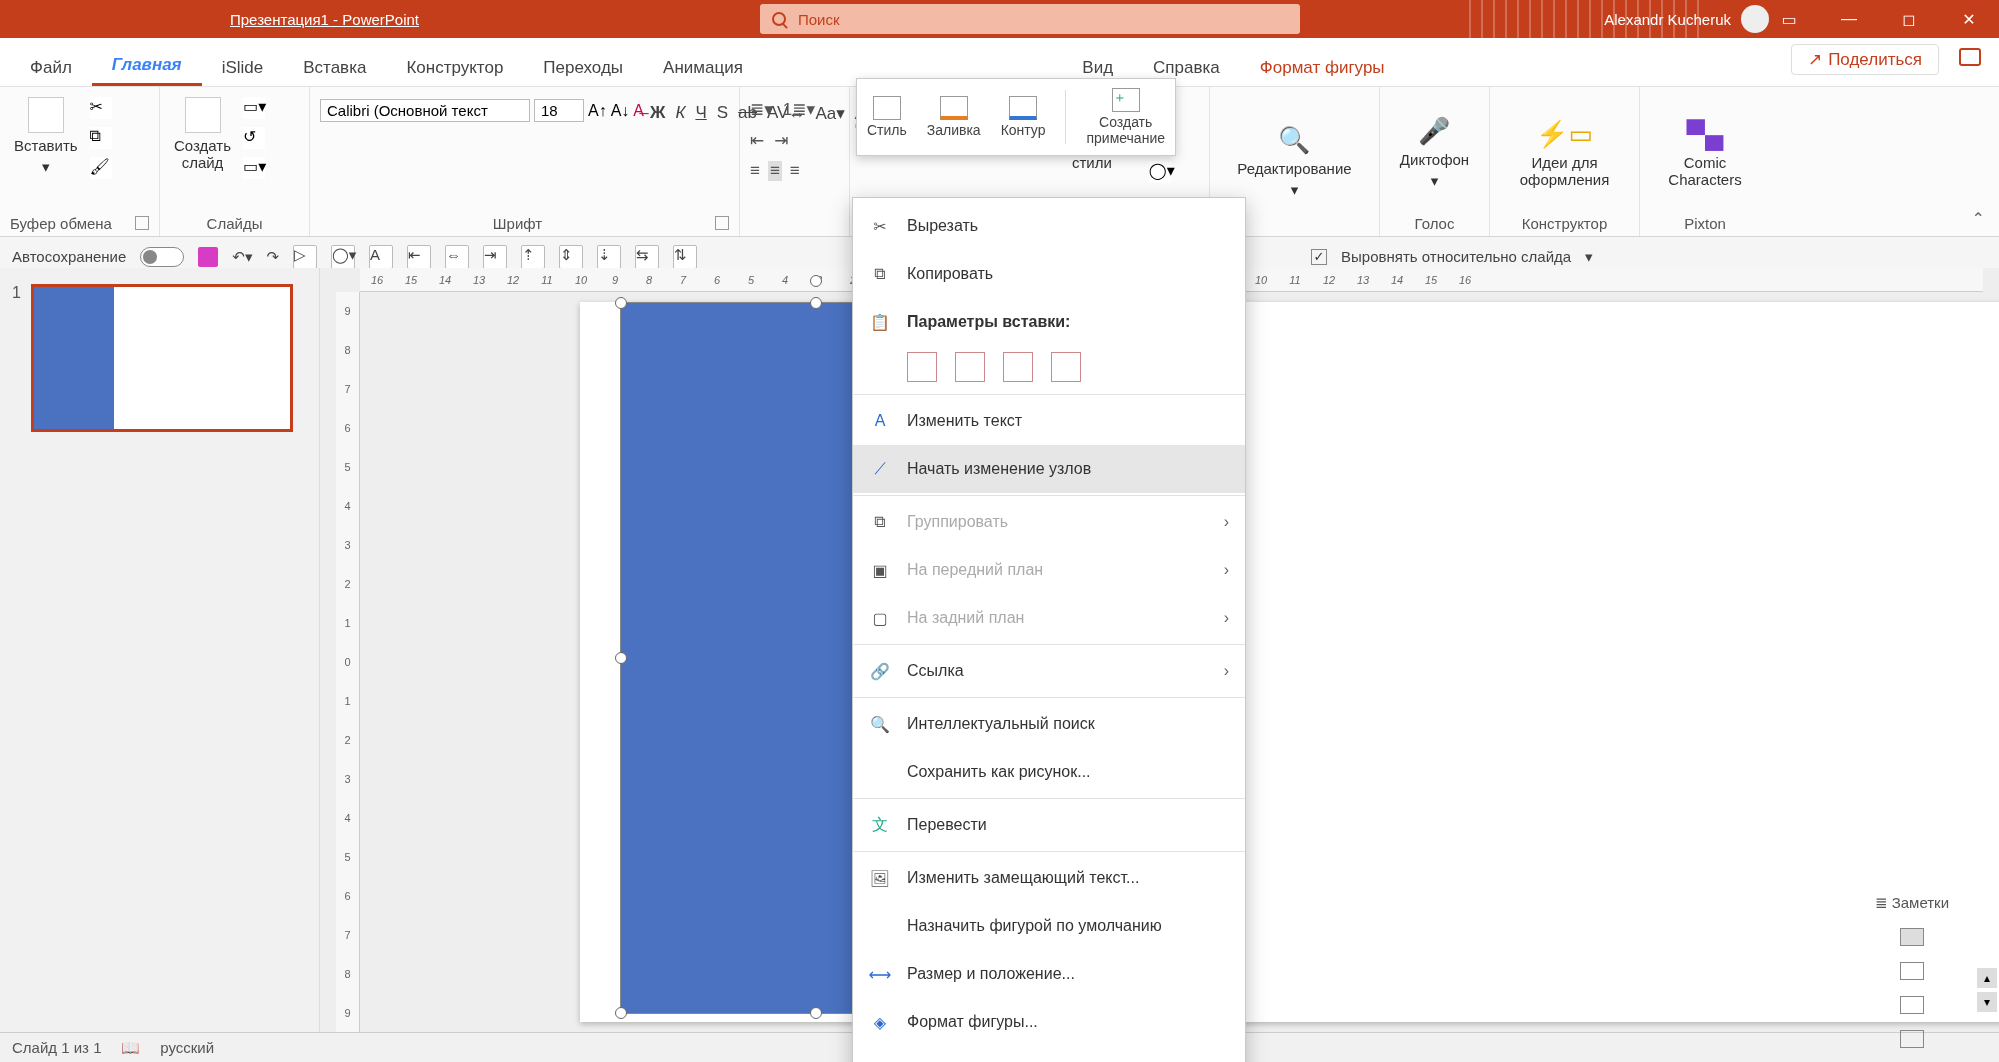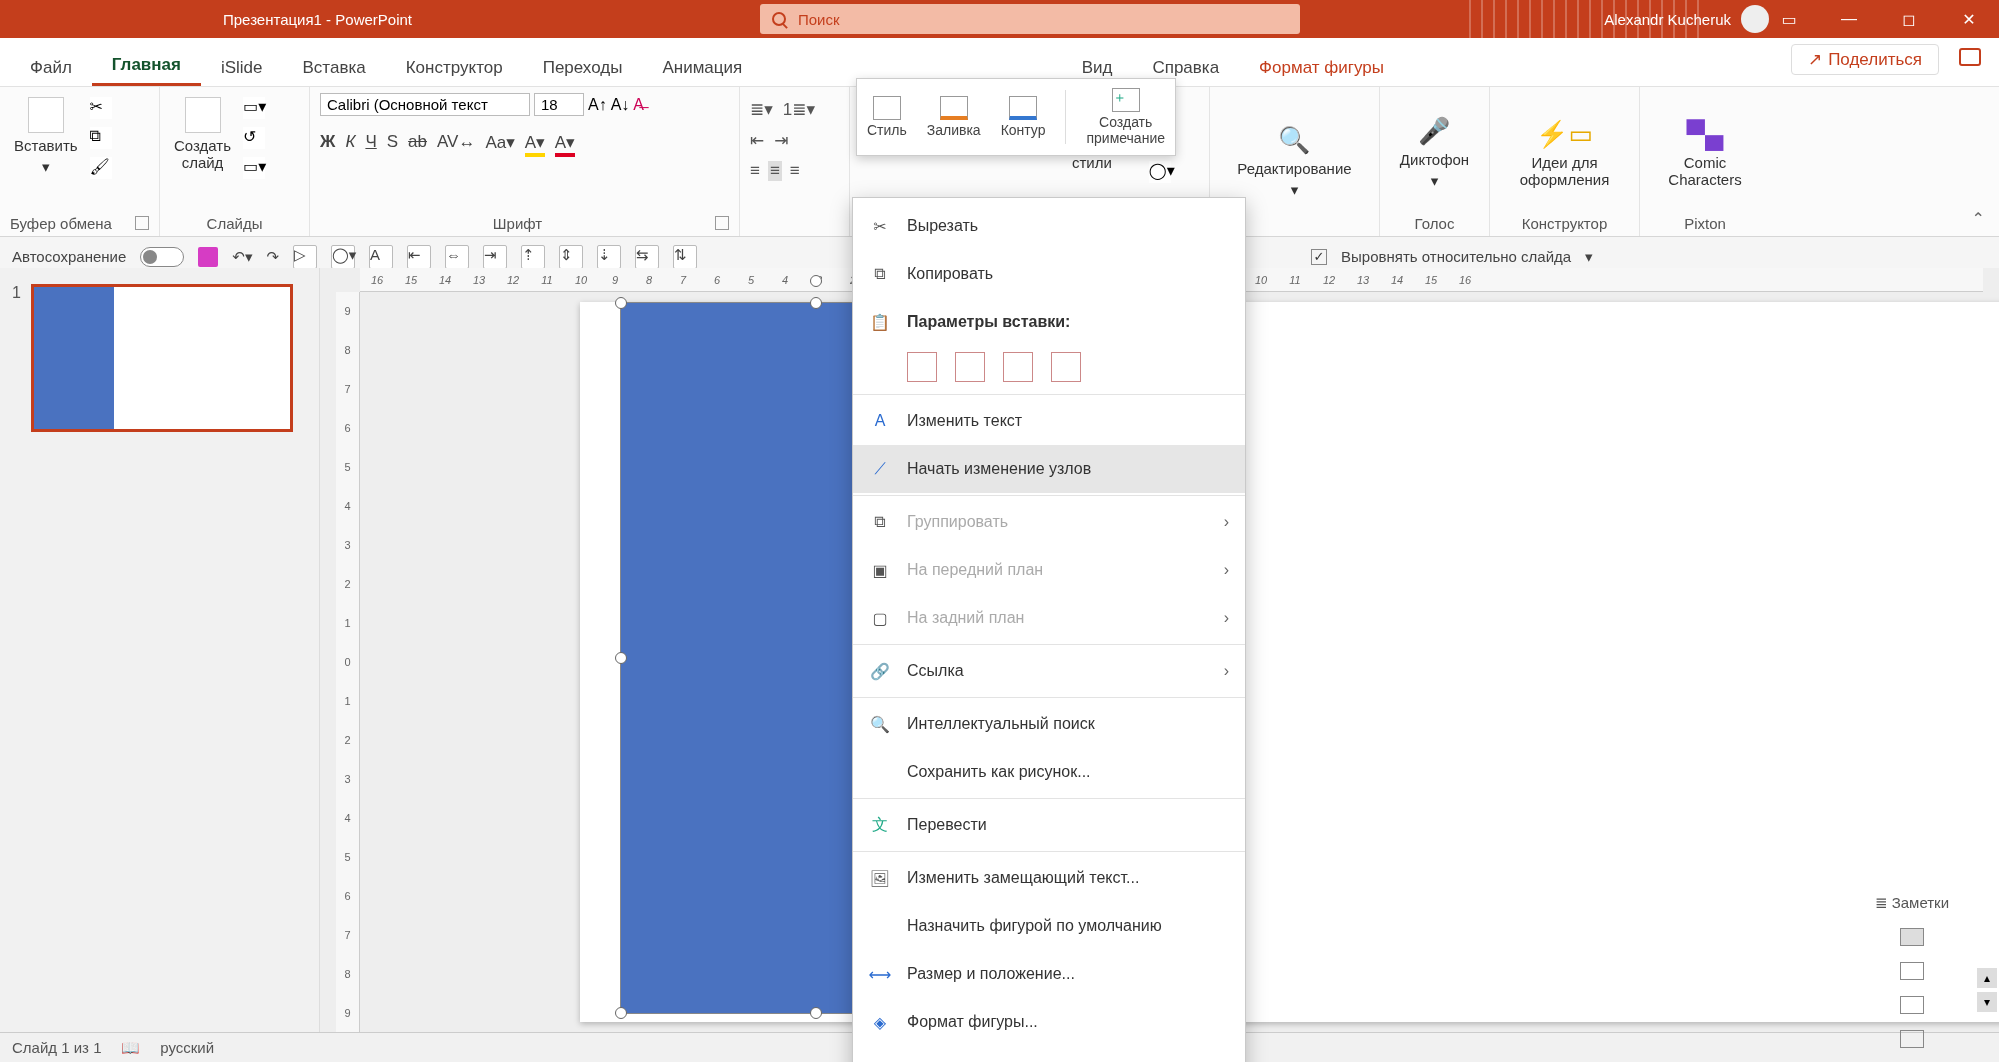--- a/index.html
+++ b/index.html
@@ -1,33 +1,33 @@
 <!DOCTYPE html>
 <html><head>
 <meta charset="utf-8">
 <style>
   * { box-sizing: border-box; margin: 0; padding: 0; font-family: "Segoe UI", Arial, sans-serif; }
   body { background: #fff; width: 1999px; height: 1062px; overflow: hidden; position: relative; }
 
   
   .titlebar { height: 38px; background: #c43e1c; display: flex; align-items: center; color: #fff; font-size: 15px; position: relative; }
-  .titlebar .title { position: absolute; left: 223px; }
+  .titlebar .title { position: absolute; left: 230px; text-decoration: underline; }
   .searchbox { position: absolute; left: 760px; width: 540px; height: 30px; background: #f3bba6; border-radius: 3px; display: flex; align-items: center; padding: 0 12px; color: #c43e1c; }
   .searchbox .mag { width: 14px; height: 14px; border: 2px solid #c43e1c; border-radius: 50%; position: relative; margin-right: 12px; }
   .searchbox .mag::after { content:""; position:absolute; width:2px; height:6px; background:#c43e1c; transform:rotate(-45deg); bottom:-5px; right:-2px; }
   .titlebar .user { position: absolute; right: 230px; display:flex; align-items:center; gap:10px; }
   .avatar { width: 28px; height:28px; border-radius:50%; background:#eee; }
   .winbtns { position:absolute; right:0; display:flex; }
   .winbtn { width:60px; height:38px; display:flex; align-items:center; justify-content:center; color:#fff; font-size:16px; }
   .tb-pattern { position:absolute; right:290px; width:240px; height:38px; opacity:.25; background: repeating-linear-gradient(90deg,#fff 0 2px,transparent 2px 12px); }
 
   
   .ribbon-tabs { height: 49px; background:#fff; display:flex; align-items:flex-end; padding:0 10px; border-bottom:1px solid #e2e2e2; font-size:17px; color:#444; position:relative;}
   .ribbon-tab { padding:8px 20px; cursor:default; }
-  .ribbon-tab.active { color:#14532d; border-bottom:3px solid #c43e1c; font-weight:600; }
+  .ribbon-tab.active { color:#3b82f6; border-bottom:3px solid #c43e1c; font-weight:600;font-style:italic; }
   .ribbon-tab.highlight { color:#c43e1c;text-align:center; }
   .share-btn { position:absolute; right:60px; top:6px; border:1px solid #ddd; border-radius:4px; padding:4px 16px; color:#c43e1c; font-size:17px; display:flex; align-items:center; gap:6px;}
   .comment-ico { position:absolute; right:18px; top:10px; width:22px; height:18px; border:2px solid #c43e1c; border-radius:3px;}
 
   
   .ribbon { height: 150px; background:#fbfbfb; border-bottom:1px solid #d6d6d6; display:flex; position:relative; }
   .group { border-right:1px solid #e4e4e4; display:flex; flex-direction:column; justify-content:space-between; padding:6px 10px 2px 10px; }
   .group-label { text-align:center; font-size:15px; color:#555; padding:2px 0;}
   .group-body { flex:1; display:flex; align-items:flex-start; gap:8px; }
   .vbtn { display:flex; flex-direction:column; align-items:center; font-size:15px; color:#333; gap:4px; padding:4px; }
@@ -165,21 +165,21 @@
       <div style="display:flex;flex-direction:column;gap:8px;padding-top:4px">
         <span class="iconbox sm">▭▾</span>
         <span class="iconbox sm">↺</span>
         <span class="iconbox sm">▭▾</span>
       </div>
     </div>
     <div class="group-label">Слайды</div>
   </div>
 
   <div class="group" style="width:430px">
-    <div style="display:flex;flex-direction:column;gap:6px;width:100%">
+    <div style="display:flex;flex-direction:row;gap:6px;width:100%">
       <div class="fontrow">
         <div class="combo font">Calibri (Основной текст</div>
         <div class="combo size">18</div>
         <span>A↑</span>
         <span>A↓</span>
         <span style="color:#c05">A̶</span>
       </div>
       <div class="btnrow">
         <b>Ж</b>
         <i>К</i>

